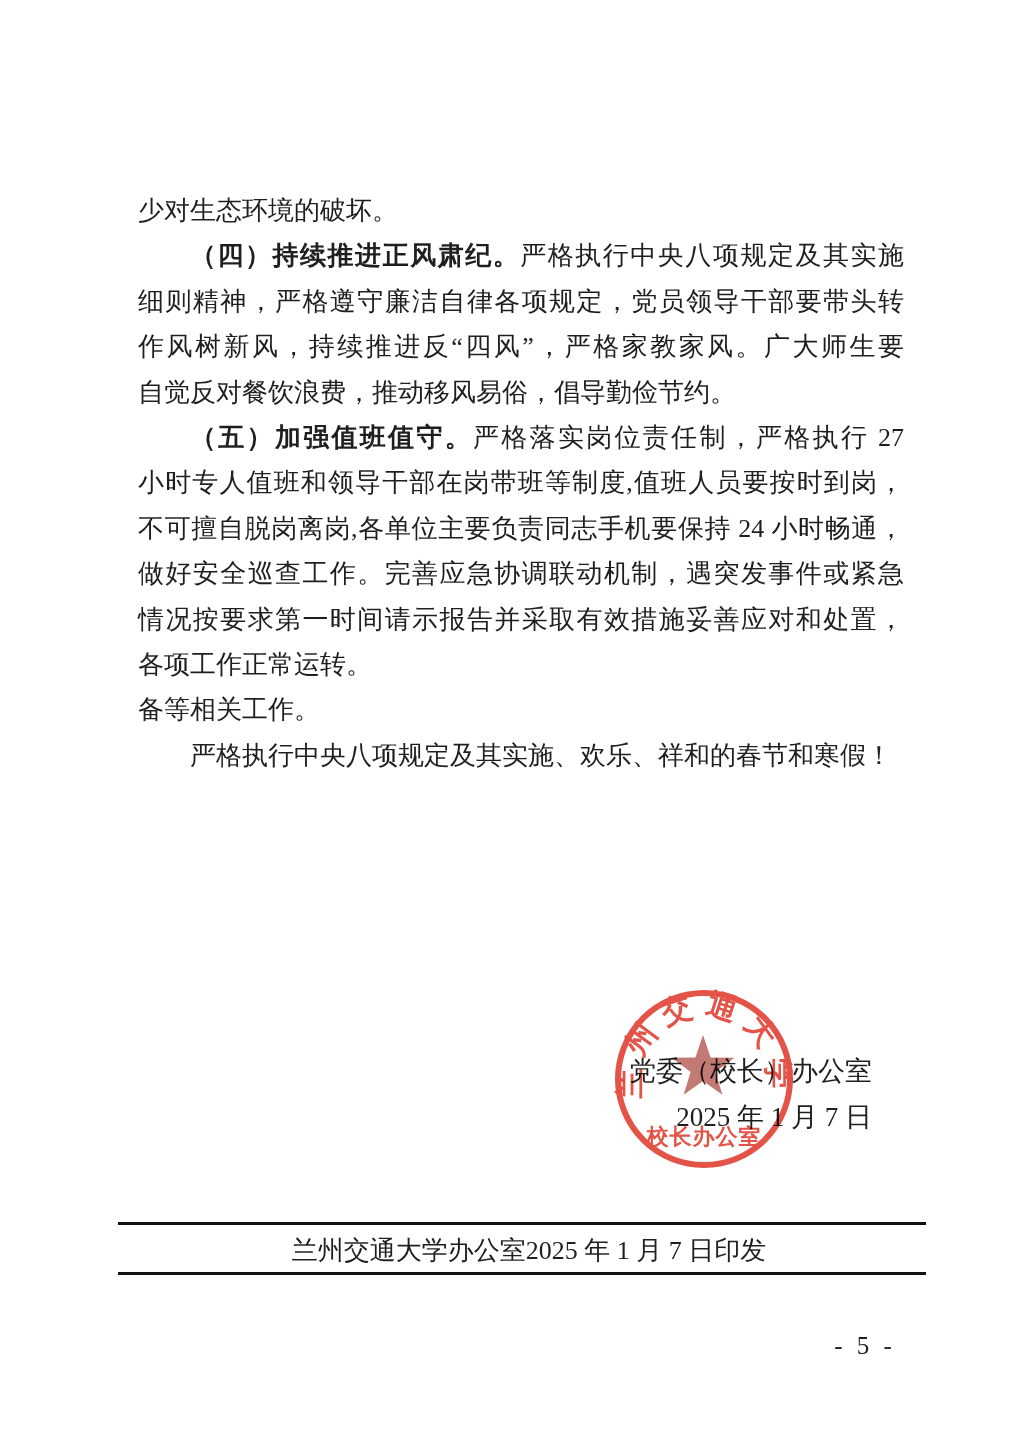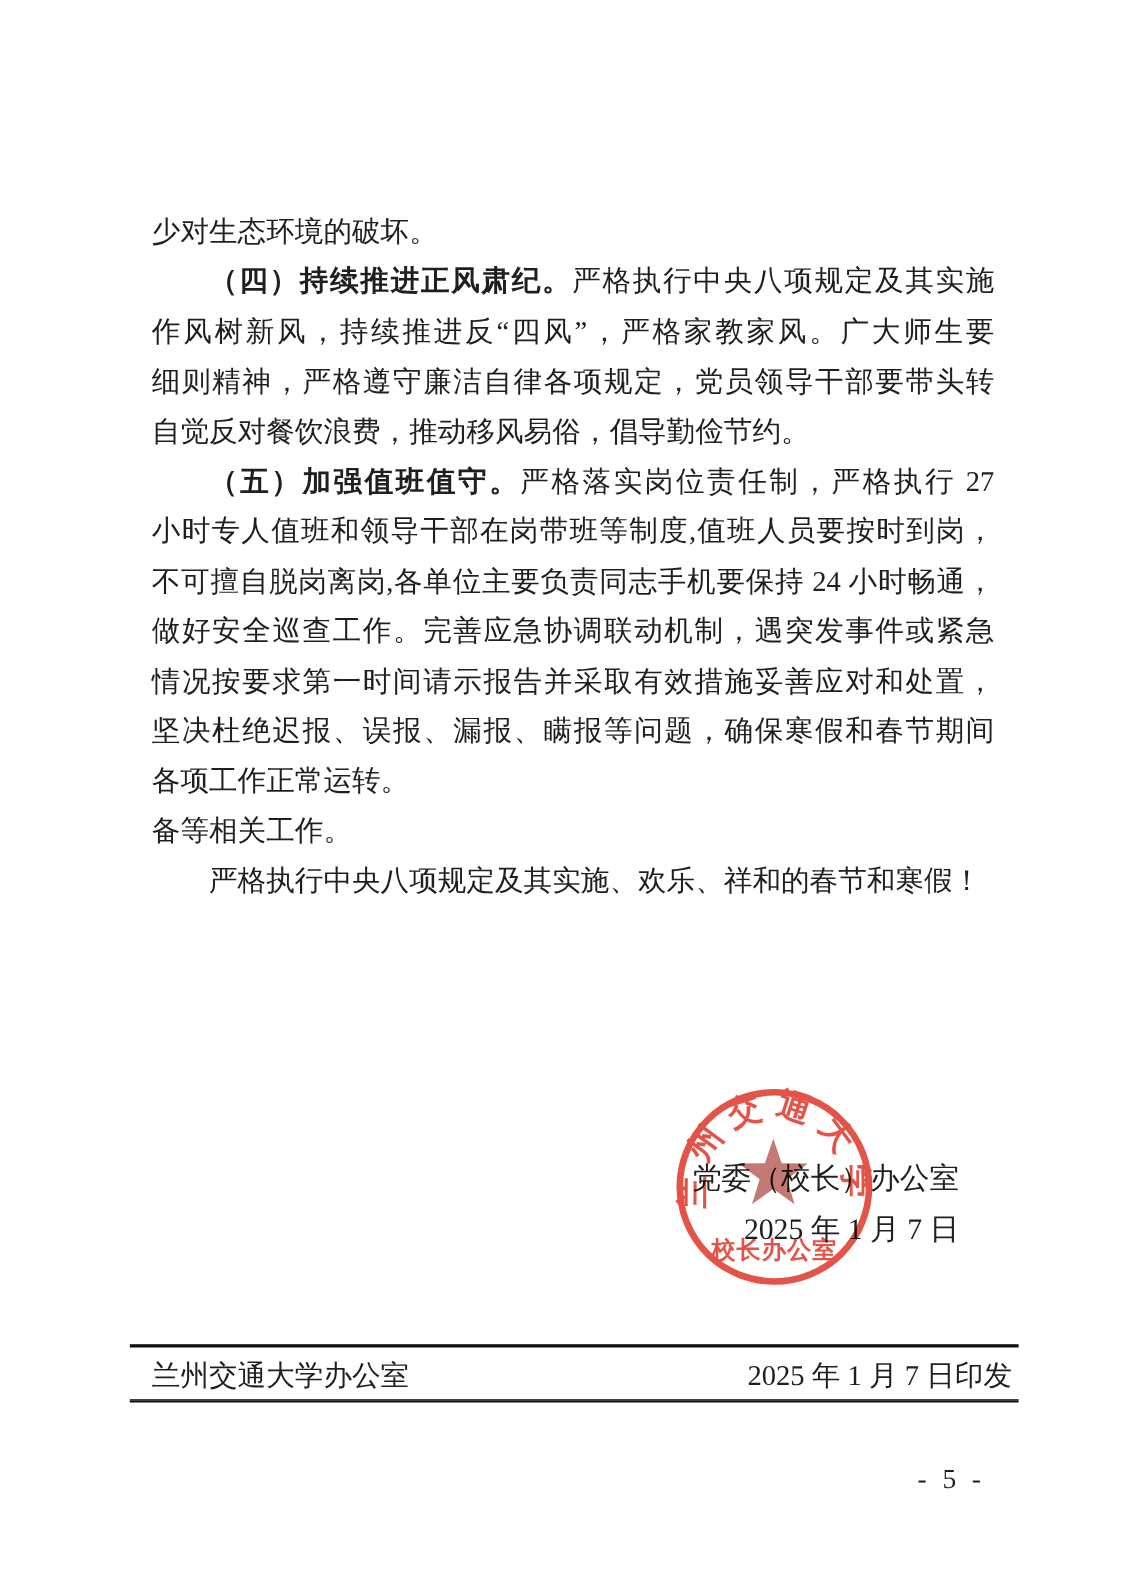--- a/index.html
+++ b/index.html
@@ -61,21 +61,21 @@
     width: 808px;
     height: 3px;
     background: #111111;
   }
   .footer-row {
     position: absolute;
     left: 138px;
     top: 1234px;
     width: 782px;
     display: flex;
-    justify-content: space-between;
+    justify-content: center;
     font-size: 26px;
     line-height: 34px;
   }
   .rule-bottom {
     position: absolute;
     left: 118px;
     top: 1272px;
     width: 808px;
     height: 3px;
     border-top: 1px solid #111111;
@@ -93,29 +93,28 @@
   }
 </style>
 </head>
 <body>
 
 <div class="page">
 
   <div class="body-text">
     <div class="line">少对生态环境的破坏。</div>
     <div class="line indent fill"><span class="lead">（四）持续推进正风肃纪。</span><span>严格执行中央八项规定及其实施</span></div>
+    <div class="line fill">细则精神，严格遵守廉洁自律各项规定，党员领导干部要带头转</div>
     <div class="line fill">作风树新风，持续推进反“四风”，严格家教家风。广大师生要</div>
-    <div class="line fill">细则精神，严格遵守廉洁自律各项规定，党员领导干部要带头转</div>
     <div class="line">自觉反对餐饮浪费，推动移风易俗，倡导勤俭节约。</div>
     <div class="line indent fill"><span class="lead">（五）加强值班值守。</span><span>严格落实岗位责任制，严格执行 27</span></div>
     <div class="line fill">小时专人值班和领导干部在岗带班等制度,值班人员要按时到岗，</div>
     <div class="line fill">不可擅自脱岗离岗,各单位主要负责同志手机要保持 24 小时畅通，</div>
     <div class="line fill">做好安全巡查工作。完善应急协调联动机制，遇突发事件或紧急</div>
     <div class="line fill">情况按要求第一时间请示报告并采取有效措施妥善应对和处置，</div>
-    <div class="line fill">坚决杜绝迟报、误报、漏报、瞒报等问题，确保寒假和春节期间</div>
     <div class="line">各项工作正常运转。</div>
     <div class="line">备等相关工作。</div>
     <div class="line indent">严格执行中央八项规定及其实施、欢乐、祥和的春节和寒假！</div>
   </div>
 
   <div class="signature">
     <div>党委（校长）办公室</div>
     <div>2025 年 1 月 7 日</div>
   </div>
 

